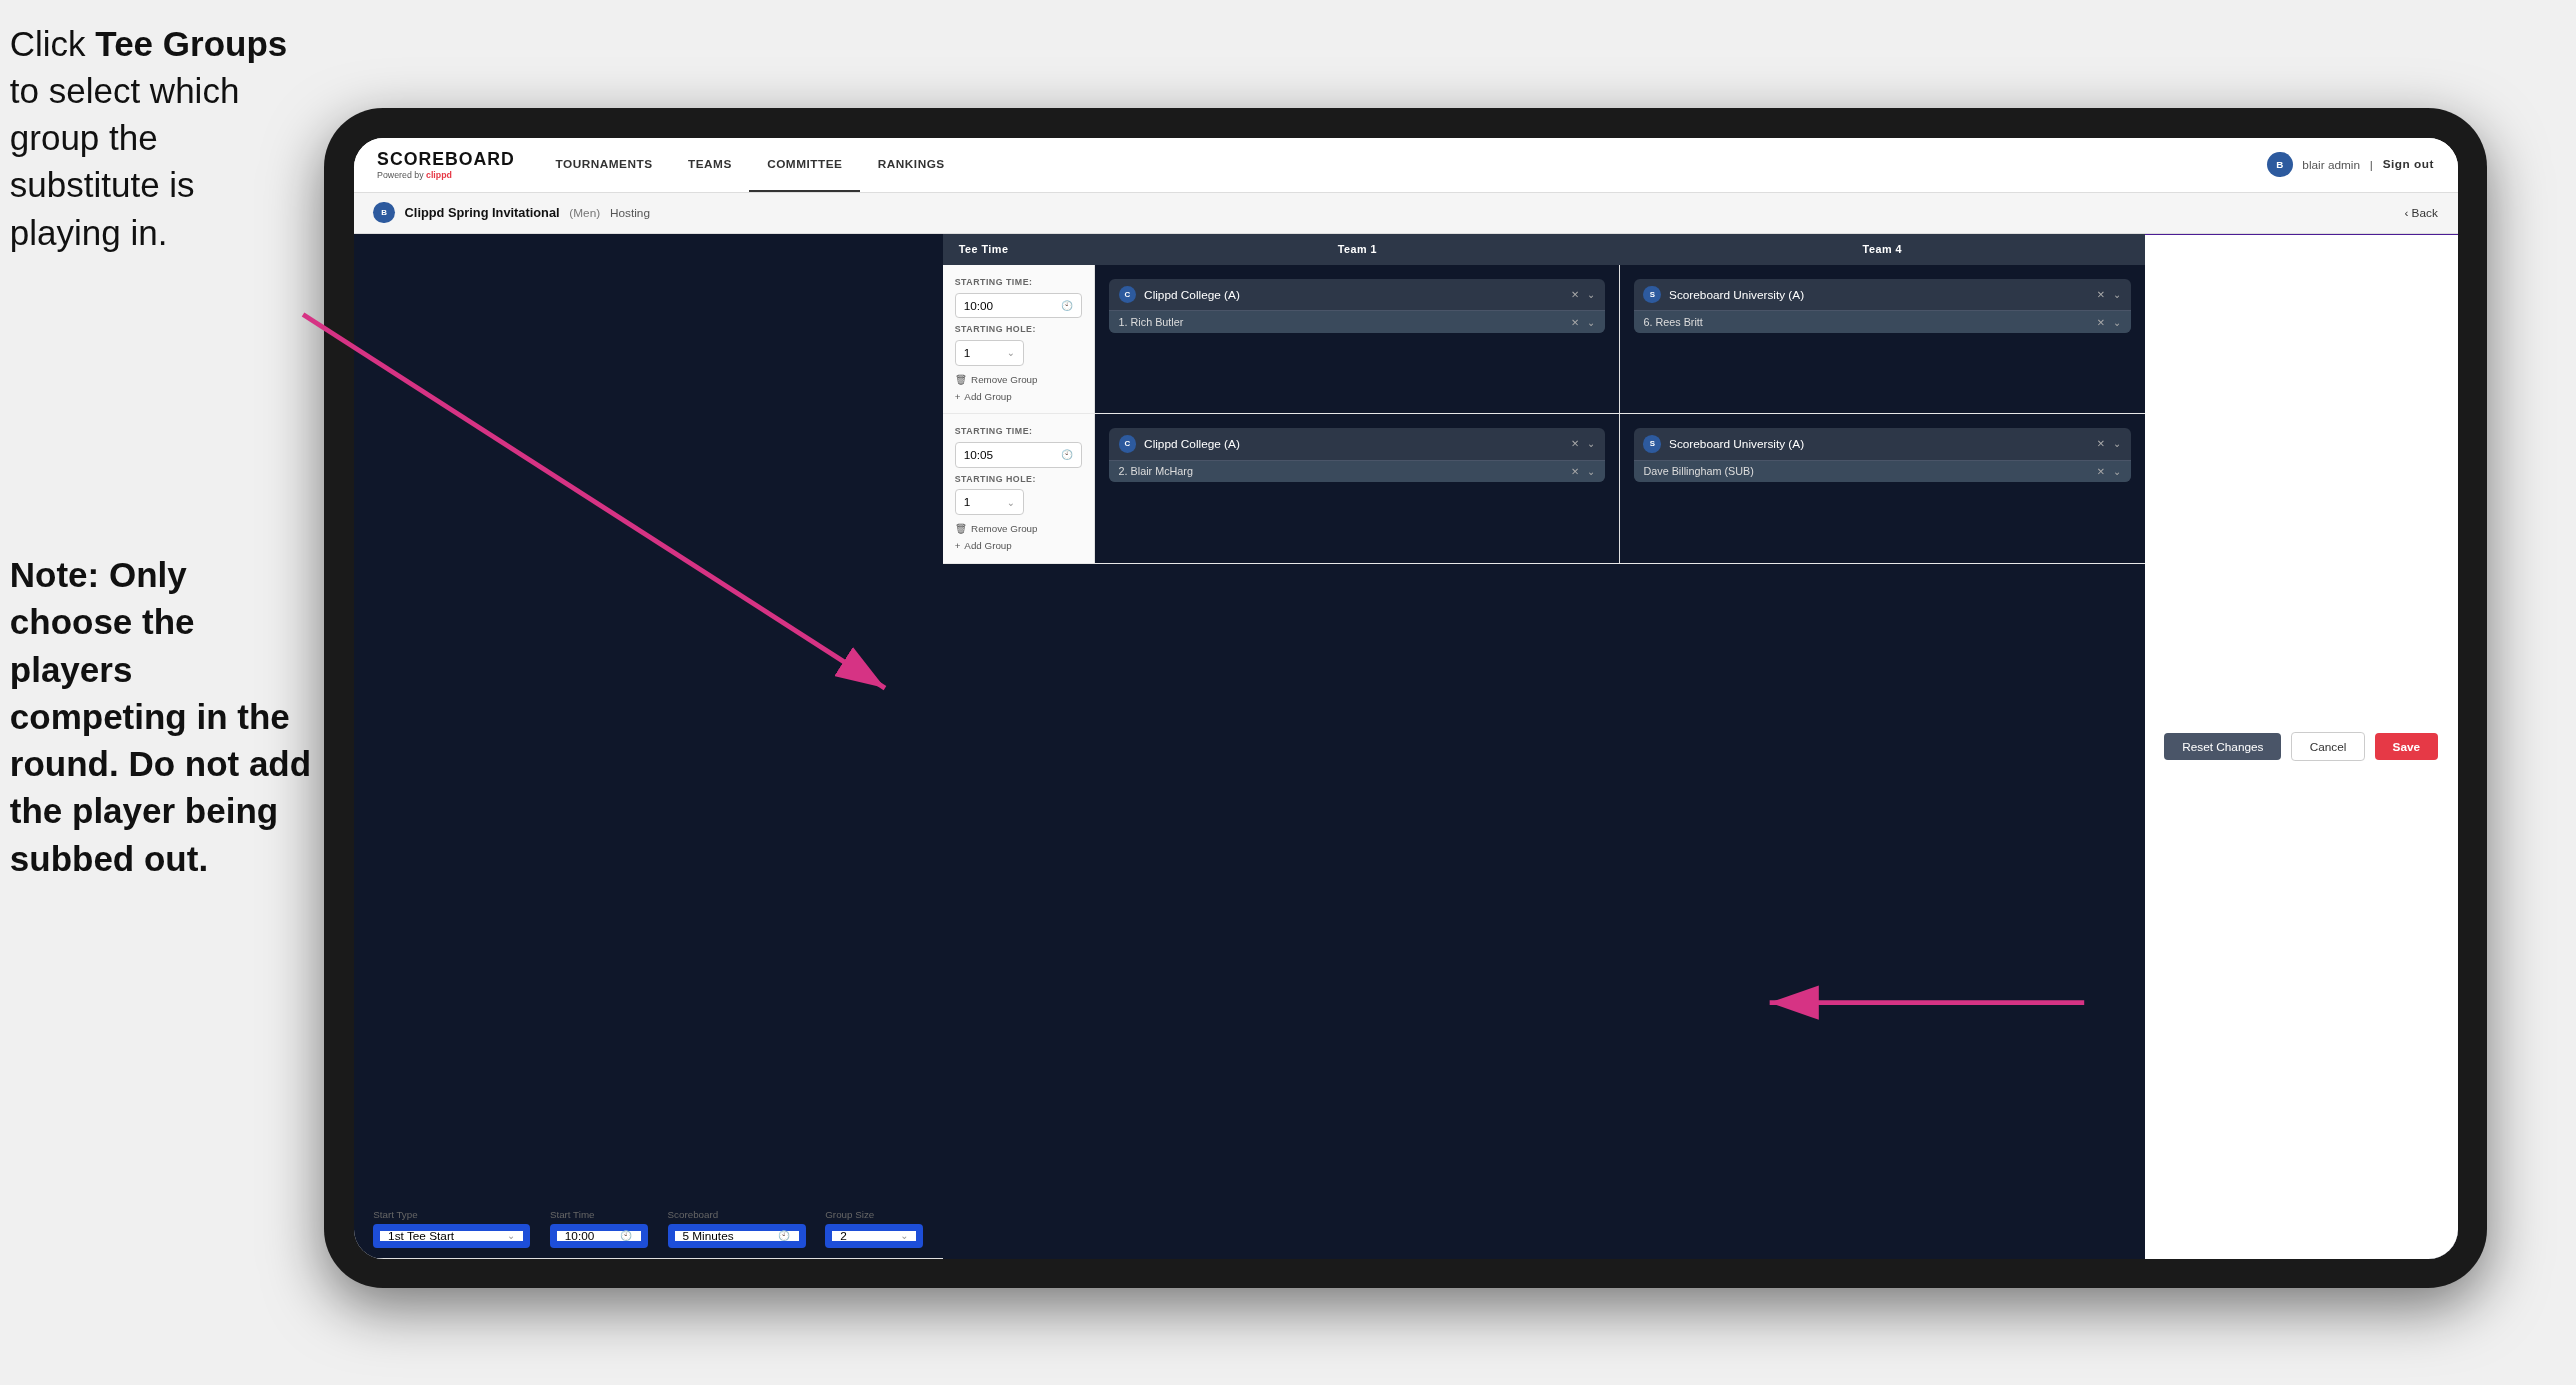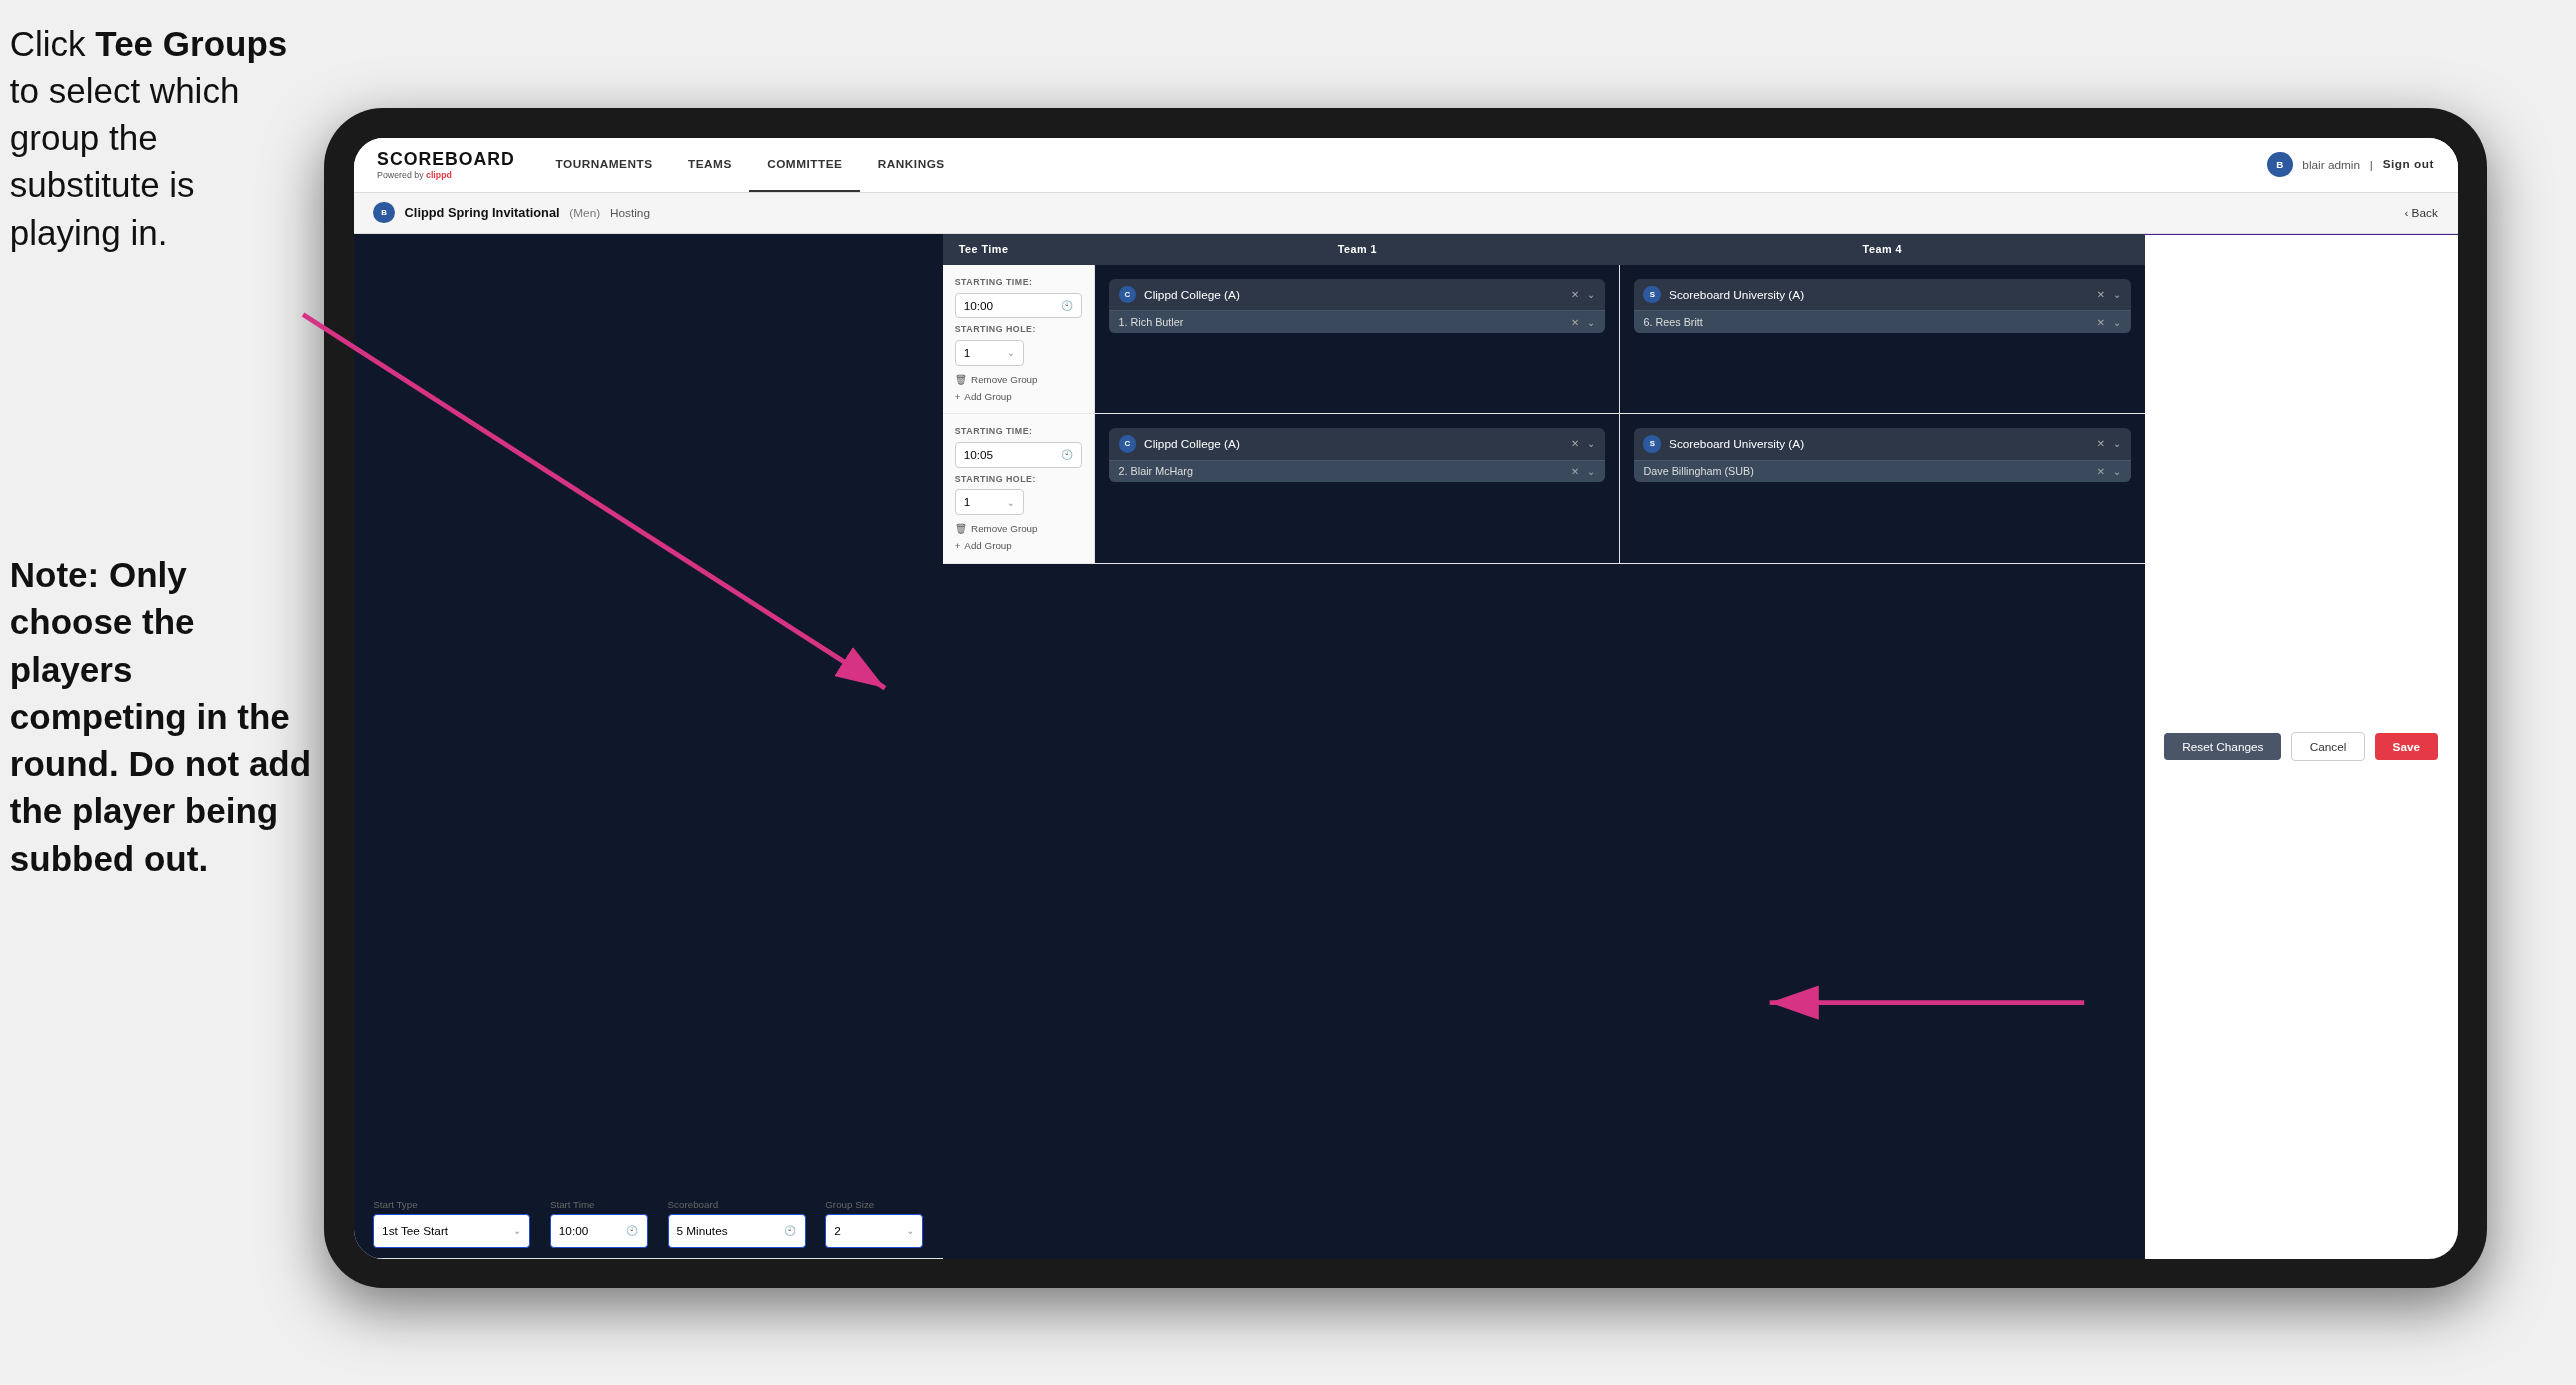--- a/index.html
+++ b/index.html
@@ -202,30 +202,30 @@
       display: flex;
       flex-direction: column;
       gap: 3.9px;
     }
     .field-label {
       font-size: 9.8px;
       color: #666;
       font-weight: 500;
     }
     .field-input {
-      border: 1px solid #1d4ed8;
+      border: 7px solid #1d4ed8;
       border-radius: 3.9px;
       padding: 4.9px 7.9px;
       font-size: 11.8px;
       display: flex;
       align-items: center;
       justify-content: space-between;
       background: #fff;
       min-width: 157px;
-      height: 34px;
+      height: 22px;
     }
     .field-input-sm {
       min-width: 98px;
     }
     .field-input-md {
       min-width: 138px;
     }
     .spinner {
       font-size: 9.8px;
       color: #999;

